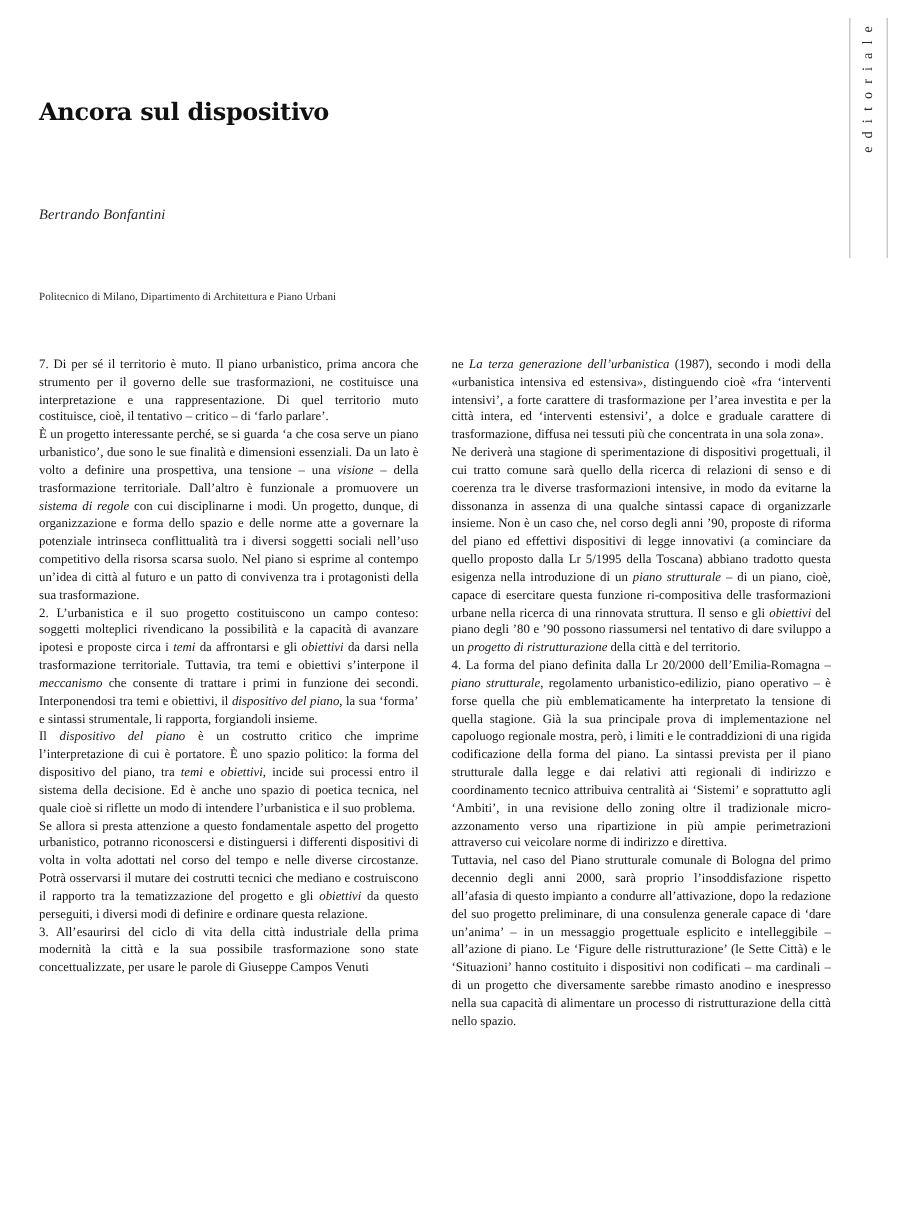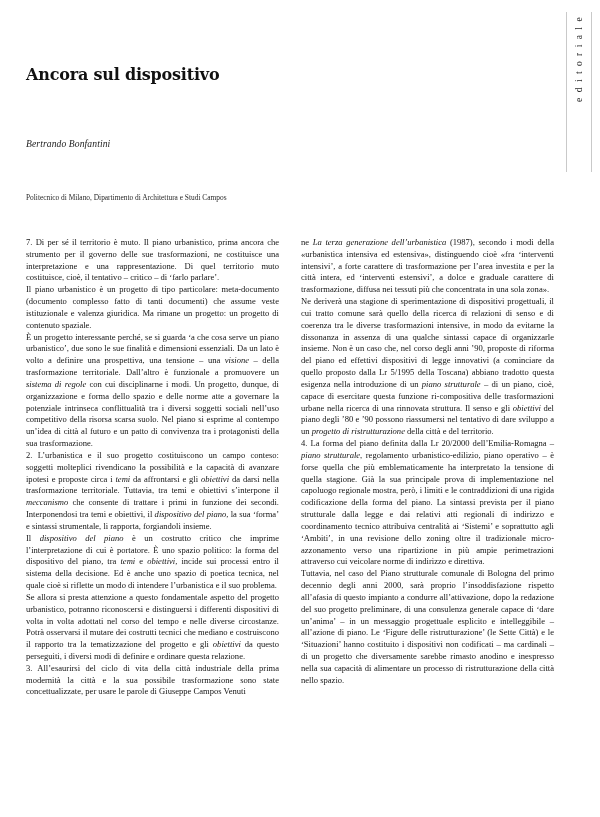--- a/index.html
+++ b/index.html
@@ -131,26 +131,25 @@
     <span class="side-tab-text">editoriale</span>
   </div>
 
   <h1 class="title">
     <span class="title-line">Ancora sul dispositivo</span>
   </h1>
 
   <div class="byline">Bertrando Bonfantini</div>
 
   <div class="affil">
-    <div>Politecnico di Milano, Dipartimento di Architettura e Studi Campos</div>
+    <div>Politecnico di Milano, Dipartimento di Architettura e Piano Urbani</div>
   </div>
 
   <div class="col col-left">
     <p>7. Di per sé il territorio è muto. Il piano urbanistico, prima ancora che strumento per il governo delle sue trasformazioni, ne costituisce una interpretazione e una rappresentazione. Di quel territorio muto costituisce, cioè, il tentativo – critico – di ‘farlo parlare’.</p>
-    <p>Il piano urbanistico è un progetto di tipo particolare: meta-documento (documento complesso fatto di tanti documenti) che assume veste istituzionale e valenza giuridica. Ma rimane un progetto: un progetto di contenuto spaziale.</p>
     <p>È un progetto interessante perché, se si guarda ‘a che cosa serve un piano urbanistico’, due sono le sue finalità e dimensioni essenziali. Da un lato è volto a definire una prospettiva, una tensione – una <i>visione</i> – della trasformazione territoriale. Dall’altro è funzionale a promuovere un <i>sistema di regole</i> con cui disciplinarne i modi. Un progetto, dunque, di organizzazione e forma dello spazio e delle norme atte a governare la potenziale intrinseca conflittualità tra i diversi soggetti sociali nell’uso competitivo della risorsa scarsa suolo. Nel piano si esprime al contempo un’idea di città al futuro e un patto di convivenza tra i protagonisti della sua trasformazione.</p>
     <p class="gap">2. L’urbanistica e il suo progetto costituiscono un campo conteso: soggetti molteplici rivendicano la possibilità e la capacità di avanzare ipotesi e proposte circa i <i>temi</i> da affrontarsi e gli <i>obiettivi</i> da darsi nella trasformazione territoriale. Tuttavia, tra temi e obiettivi s’interpone il <i>meccanismo</i> che consente di trattare i primi in funzione dei secondi. Interponendosi tra temi e obiettivi, il <i>dispositivo del piano</i>, la sua ‘forma’ e sintassi strumentale, li rapporta, forgiandoli insieme.</p>
     <p>Il <i>dispositivo del piano</i> è un costrutto critico che imprime l’interpretazione di cui è portatore. È uno spazio politico: la forma del dispositivo del piano, tra <i>temi</i> e <i>obiettivi</i>, incide sui processi entro il sistema della decisione. Ed è anche uno spazio di poetica tecnica, nel quale cioè si riflette un modo di intendere l’urbanistica e il suo problema.</p>
     <p>Se allora si presta attenzione a questo fondamentale aspetto del progetto urbanistico, potranno riconoscersi e distinguersi i differenti dispositivi di volta in volta adottati nel corso del tempo e nelle diverse circostanze. Potrà osservarsi il mutare dei costrutti tecnici che mediano e costruiscono il rapporto tra la tematizzazione del progetto e gli <i>obiettivi</i> da questo perseguiti, i diversi modi di definire e ordinare questa relazione.</p>
     <p class="gap">3. All’esaurirsi del ciclo di vita della città industriale della prima modernità la città e la sua possibile trasformazione sono state concettualizzate, per usare le parole di Giuseppe Campos Venuti</p>
   </div>
 
   <div class="col col-right">
     <p>ne <i>La terza generazione dell’urbanistica</i> (1987), secondo i modi della «urbanistica intensiva ed estensiva», distinguendo cioè «fra ‘interventi intensivi’, a forte carattere di trasformazione per l’area investita e per la città intera, ed ‘interventi estensivi’, a dolce e graduale carattere di trasformazione, diffusa nei tessuti più che concentrata in una sola zona».</p>
     <p>Ne deriverà una stagione di sperimentazione di dispositivi progettuali, il cui tratto comune sarà quello della ricerca di relazioni di senso e di coerenza tra le diverse trasformazioni intensive, in modo da evitarne la dissonanza in assenza di una qualche sintassi capace di organizzarle insieme. Non è un caso che, nel corso degli anni ’90, proposte di riforma del piano ed effettivi dispositivi di legge innovativi (a cominciare da quello proposto dalla Lr 5/1995 della Toscana) abbiano tradotto questa esigenza nella introduzione di un <i>piano strutturale</i> – di un piano, cioè, capace di esercitare questa funzione ri-compositiva delle trasformazioni urbane nella ricerca di una rinnovata struttura. Il senso e gli <i>obiettivi</i> del piano degli ’80 e ’90 possono riassumersi nel tentativo di dare sviluppo a un <i>progetto di ristrutturazione</i> della città e del territorio.</p>

